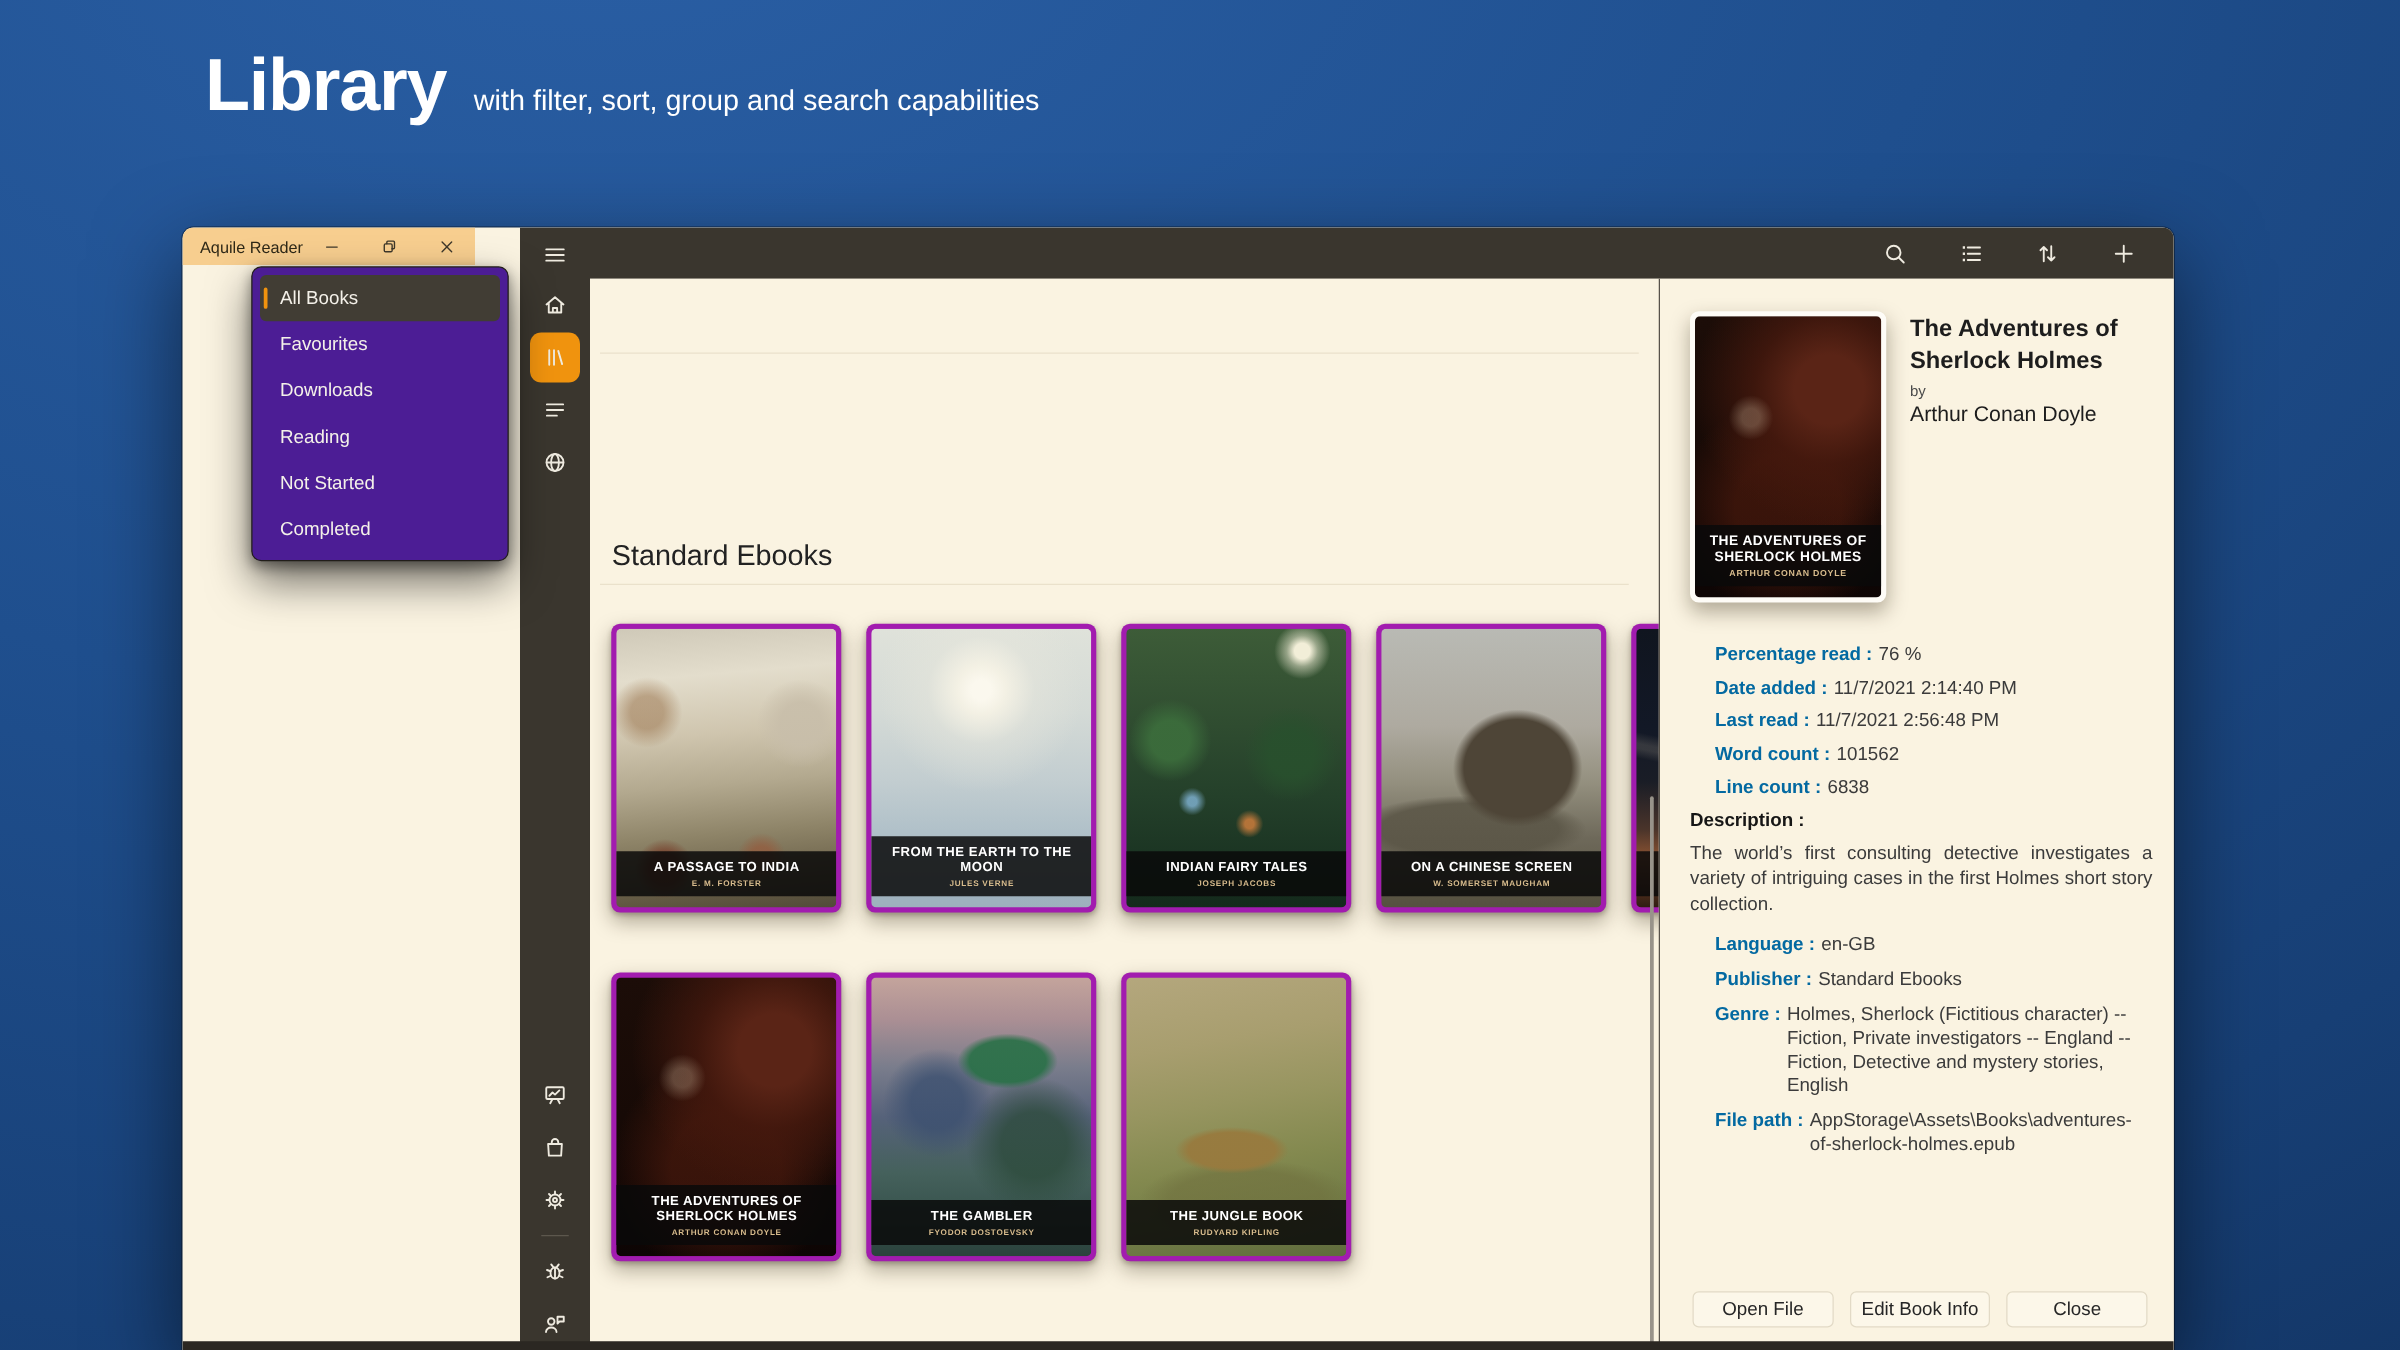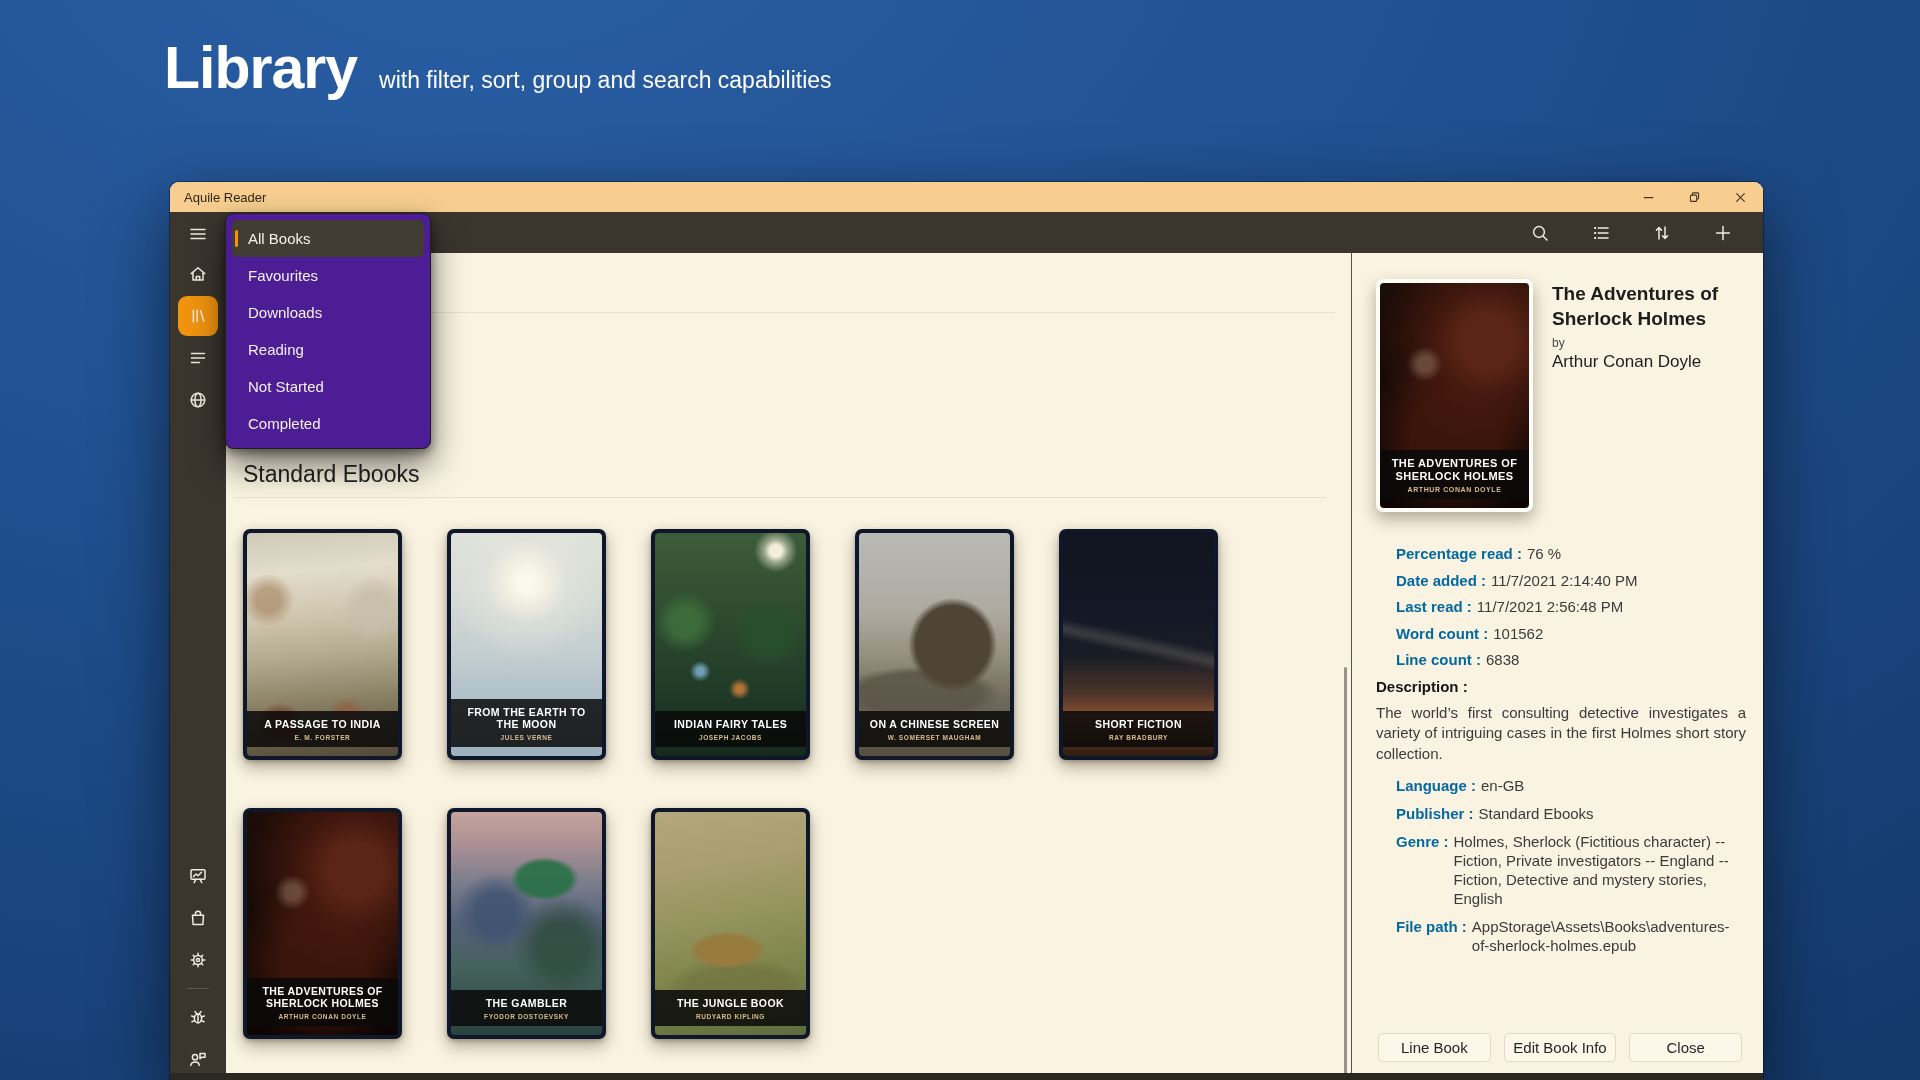--- a/index.html
+++ b/index.html
@@ -11,24 +11,24 @@
     position:relative;
   }
 
   
   .hero { position:absolute; left:164px; top:34px; display:flex; align-items:baseline; gap:22px; color:#fff; }
   .hero h1 { margin:0; font-size:59px; font-weight:700; letter-spacing:-1px; }
   .hero .sub { font-size:23px; font-weight:400; }
 
   
   .app-window {
-    position:absolute; left:170px; top:182px; width:1593px; height:898px;
+    position:absolute; left:146px; top:182px; width:1593px; height:898px;
     border-radius:9px 9px 0 0; overflow:hidden;
     box-shadow:0 25px 70px rgba(0,0,0,.55), 0 0 0 1px rgba(0,0,0,.35);
-    display:flex; flex-direction:column; background:#FAF3E1;
+    display:flex; flex-direction:row; background:#FAF3E1;gap:36px;
   }
   .titlebar { height:30px; background:#F7CE8F; display:flex; align-items:center; flex:none; }
   .titlebar .wtitle { font-size:13px; color:#2E2817; padding-left:14px; flex:1; }
   .wc-btn { width:46px; height:30px; display:flex; align-items:center; justify-content:center; cursor:default; }
   .tc { width:17px; height:17px; stroke:#3E372A; fill:none; stroke-width:1.3; stroke-linecap:round; }
 
   .window-main { flex:1; display:flex; min-height:0; }
 
   
   .sidebar { width:56px; background:#3A362E; display:flex; flex-direction:column; align-items:center; flex:none; }
@@ -47,21 +47,21 @@
   .content-row { flex:1; display:flex; min-height:0; }
 
   
   .library-main { flex:1; position:relative; background:#FAF3E1; }
   .rule { position:absolute; height:1px; background:#EAE1CB; }
   .rule.r1 { top:59px; left:8px; right:16px; }
   .rule.r2 { top:244px; left:8px; right:24px; }
   .group-title { position:absolute; top:208px; left:17px; font-size:23px; color:#222; }
   .vscroll { position:absolute; right:4px; top:414px; bottom:0; width:3px; background:#98938a; border-radius:2px; }
 
-  .book { position:absolute; width:159px; height:231px; background:#0f172a; border-radius:7px; padding:4px;
+  .book { position:absolute; width:184px; height:231px; background:#a21caf; border-radius:7px; padding:4px;
           box-shadow:0 7px 16px rgba(40,30,10,.35), 0 2px 4px rgba(40,30,10,.25); cursor:pointer; }
   .art { width:100%; height:100%; border-radius:4px; position:relative; overflow:hidden; }
   .band { position:absolute; left:0; right:0; bottom:9px; background:rgba(9,9,9,.85); text-align:center; padding:7px 5px 6px; }
   .band .bt { color:#fff; font-weight:bold; font-size:10.5px; letter-spacing:.4px; line-height:1.2; }
   .band .ba { color:#D8BC8D; font-size:6.5px; font-weight:bold; letter-spacing:.6px; margin-top:3px; }
 
   
   .art-passage { background:
     radial-gradient(circle at 22% 86%, rgba(120,60,40,.85) 0 5%, transparent 10%),
     radial-gradient(circle at 66% 82%, rgba(150,90,60,.7) 0 4%, transparent 9%),
@@ -372,21 +372,21 @@
                 <span class="lbl">Genre :</span>
                 <span class="val center">Holmes, Sherlock (Fictitious character) -- Fiction, Private investigators -- England -- Fiction, Detective and mystery stories, English</span>
               </div>
             <div class="meta-row">
                 <span class="lbl">File path :</span>
                 <span class="val center">AppStorage\Assets\Books\adventures-of-sherlock-holmes.epub</span>
               </div>
           </div>
 
           <div class="d-buttons">
-            <button class="d-btn">Line Book</button>
+            <button class="d-btn">Open File</button>
             <button class="d-btn">Edit Book Info</button>
             <button class="d-btn">Close</button>
           </div>
         </div>
       </div>
     </div>
   </div>
 
   <div class="dropdown">
     <div class="dd-item selected">

